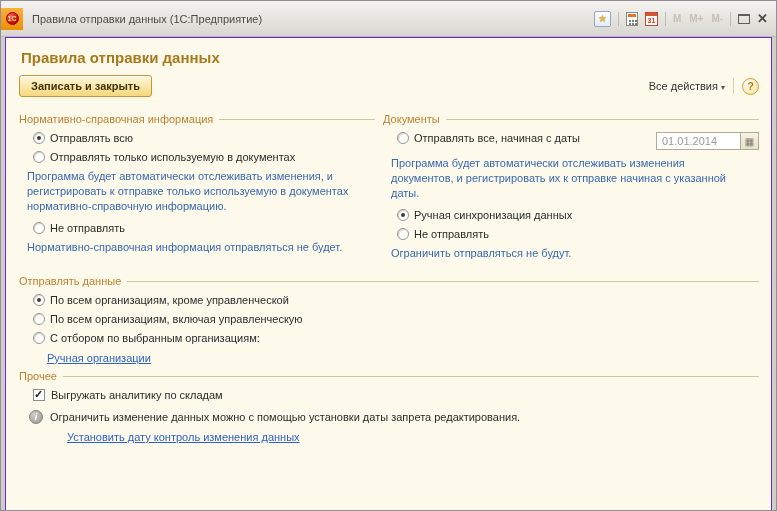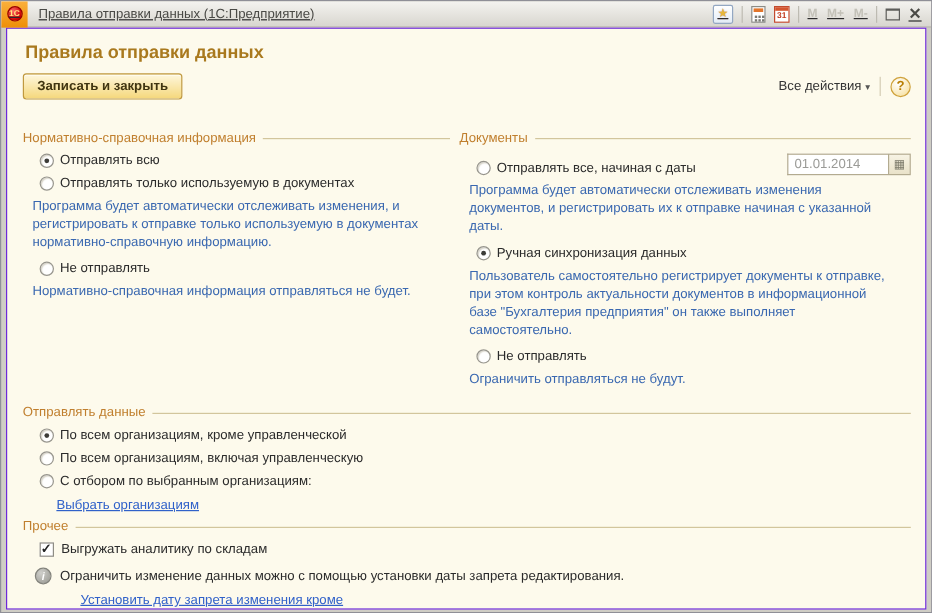--- a/index.html
+++ b/index.html
@@ -8,24 +8,23 @@
     width:777px; height:511px;
     font-family:"Liberation Sans", sans-serif;
     font-size:11px; color:#2b2b2b;
     background:#cfcdc5;
     border:1px solid #8f8f97;
     position:relative; overflow:hidden;
     padding:0 4px 4px 4px;
   }
   
   .titlebar {
-    height:22px; margin:0 -4px; display:flex; align-items:center;
+    height:36px; margin:0 -4px; display:flex; align-items:center;
     background:linear-gradient(#f4f3f0,#d8d6cf);
     border-bottom:1px solid #b9b7ae;
-    text-decoration:underline;
   }
   .logo-box {
     width:22px; height:22px; flex:0 0 22px;
     background:linear-gradient(#fbb03c,#ee8f07);
     display:flex; align-items:center; justify-content:center;
   }
   .logo-circle {
     width:13px; height:13px; border-radius:50%;
     background:radial-gradient(circle at 35% 30%, #f66, #c00 70%);
     color:#ffe680; font-size:7px; font-weight:bold;
@@ -50,21 +49,21 @@
   .tb-sep { width:1px; height:14px; background:#bdbbb2; }
   .mem-group { display:flex; gap:8px; color:#c3c1b8; font-weight:bold; font-size:10px; }
   .btn-max { width:12px; height:10px; border:1px solid #5d5d5a; border-top:2px solid #5d5d5a; background:transparent; }
   .btn-close { color:#4a4a46; font-size:13px; font-weight:bold; line-height:13px; }
   
   .content {
     height:485px; background:#fdfaec; border:1px solid #6d28d9;
     padding:4px 12px 0 13px; overflow:hidden;
   }
   h1.page-title { font-size:15px; font-weight:bold; color:#a9791e; margin:7px 0 9px 2px; }
-  .toolbar { display:flex; align-items:center; margin-bottom:20px;justify-content:flex-end; }
+  .toolbar { display:flex; align-items:center; margin-bottom:10px;justify-content:flex-end; }
   .btn-save {
     font-family:inherit; font-size:11px; font-weight:bold; color:#403511;
     background:linear-gradient(#fef7dd,#f5d87c); border:1px solid #c0993f; border-radius:3px;
     padding:4px 11px; box-shadow:inset 0 1px 0 #fff; cursor:default;
   }
   .toolbar-right { margin-left:auto; display:flex; align-items:center; gap:8px; }
   .all-actions { color:#333; white-space:nowrap; }
   .all-actions .arrow { font-size:8px; color:#555; }
   .vsep { width:1px; height:16px; background:#d4cdb4; }
   .help-btn {
@@ -73,21 +72,21 @@
     border:1px solid #cfa23c; color:#b87e00; font-weight:bold; font-size:11px;
     display:flex; align-items:center; justify-content:center;
   }
   
   .group-head { display:flex; align-items:center; margin:6px 0 4px 0; }
   .group-title { color:#c07f2e; white-space:nowrap; padding-right:6px; }
   .group-line { flex:1 1 auto; height:1px; background:#d2c59c; margin-top:1px; }
   .columns { display:flex; gap:8px; }
   .col-left { width:356px; flex:0 0 356px; }
   .col-right { flex:1 1 auto; }
-  .option { display:flex; align-items:flex-end; margin:7px 0 6px 14px; }
+  .option { display:flex; align-items:flex-start; margin:7px 0 6px 14px; }
   .radio {
     width:12px; height:12px; border-radius:50%; background:#fff;
     border:1px solid #97958d; box-shadow:inset 1px 1px 1px #d8d5ca;
     flex:0 0 12px; position:relative; margin-right:5px;
   }
   .radio.checked::after {
     content:""; position:absolute; left:3px; top:3px; width:4px; height:4px;
     border-radius:50%; background:#3c3c38;
   }
   .checkbox {
@@ -199,21 +198,20 @@
           <span class="date-wrap">
             <input class="date-input" readonly="" value="01.01.2014" style="">
             <span class="date-pick">▦</span>
           </span>
         </div>
         <div class="desc">Программа будет автоматически отслеживать изменения документов, и регистрировать их к отправке начиная с указанной даты.</div>
         <div class="option">
           <span class="radio checked"></span>
           <span>Ручная синхронизация данных</span>
         </div>
-        <div class="desc">Пользователь самостоятельно регистрирует документы к отправке, при этом контроль актуальности документов в информационной базе "Бухгалтерия предприятия" он также выполняет самостоятельно.</div>
         <div class="option">
           <span class="radio"></span>
           <span>Не отправлять</span>
         </div>
         <div class="desc">Ограничить отправляться не будут.</div>
       </div>
 
     </div>
 
     <div>
@@ -227,36 +225,36 @@
       </div>
       <div class="option">
         <span class="radio"></span>
         <span>По всем организациям, включая управленческую</span>
       </div>
       <div class="option">
         <span class="radio"></span>
         <span>С отбором по выбранным организациям:</span>
       </div>
       <div class="link-row">
-        <a class="link">Выбрать организациям</a>
+        <a class="link">Ручная организации</a>
       </div>
     </div>
 
     <div>
       <div class="group-head">
         <span class="group-title">Прочее</span>
         <span class="group-line"></span>
       </div>
       <div class="option">
         <span class="checkbox checked"></span>
         <span>Выгружать аналитику по складам</span>
       </div>
       <div class="info-row">
         <span class="info-icon">i</span>
         <span class="info-text">Ограничить изменение данных можно с помощью установки даты запрета редактирования.</span>
       </div>
       <div class="bottom-link">
-        <a class="link">Установить дату запрета изменения кроме</a>
+        <a class="link">Установить дату контроль изменения данных</a>
       </div>
     </div>
 
   </div>
 </div>
 
 </body></html>

